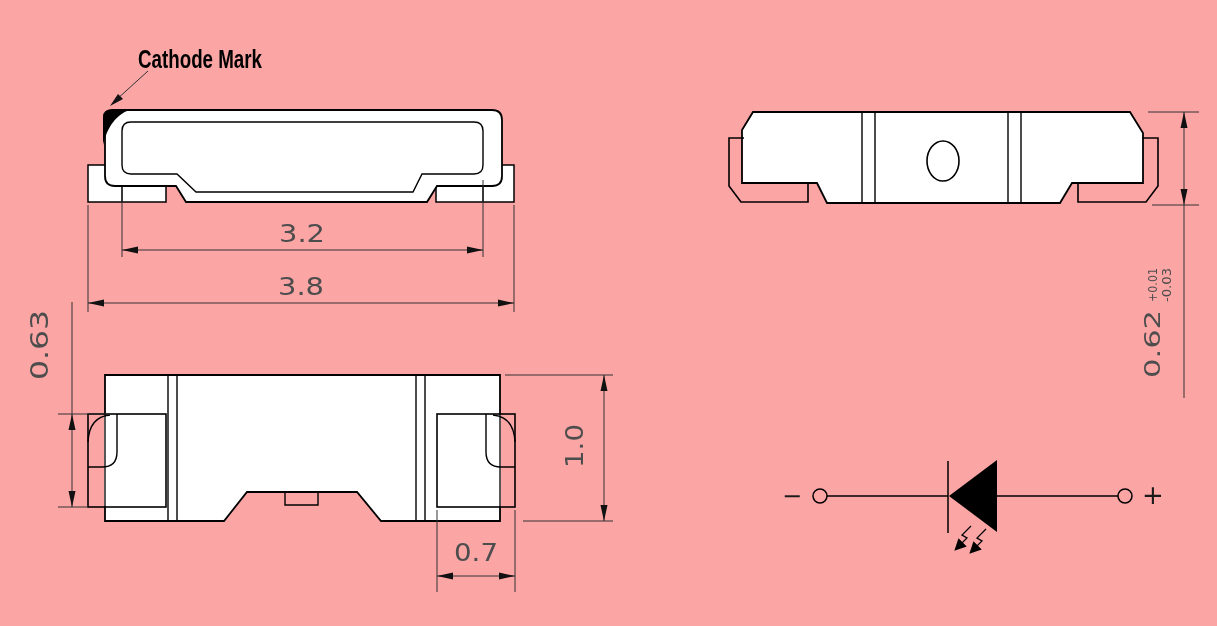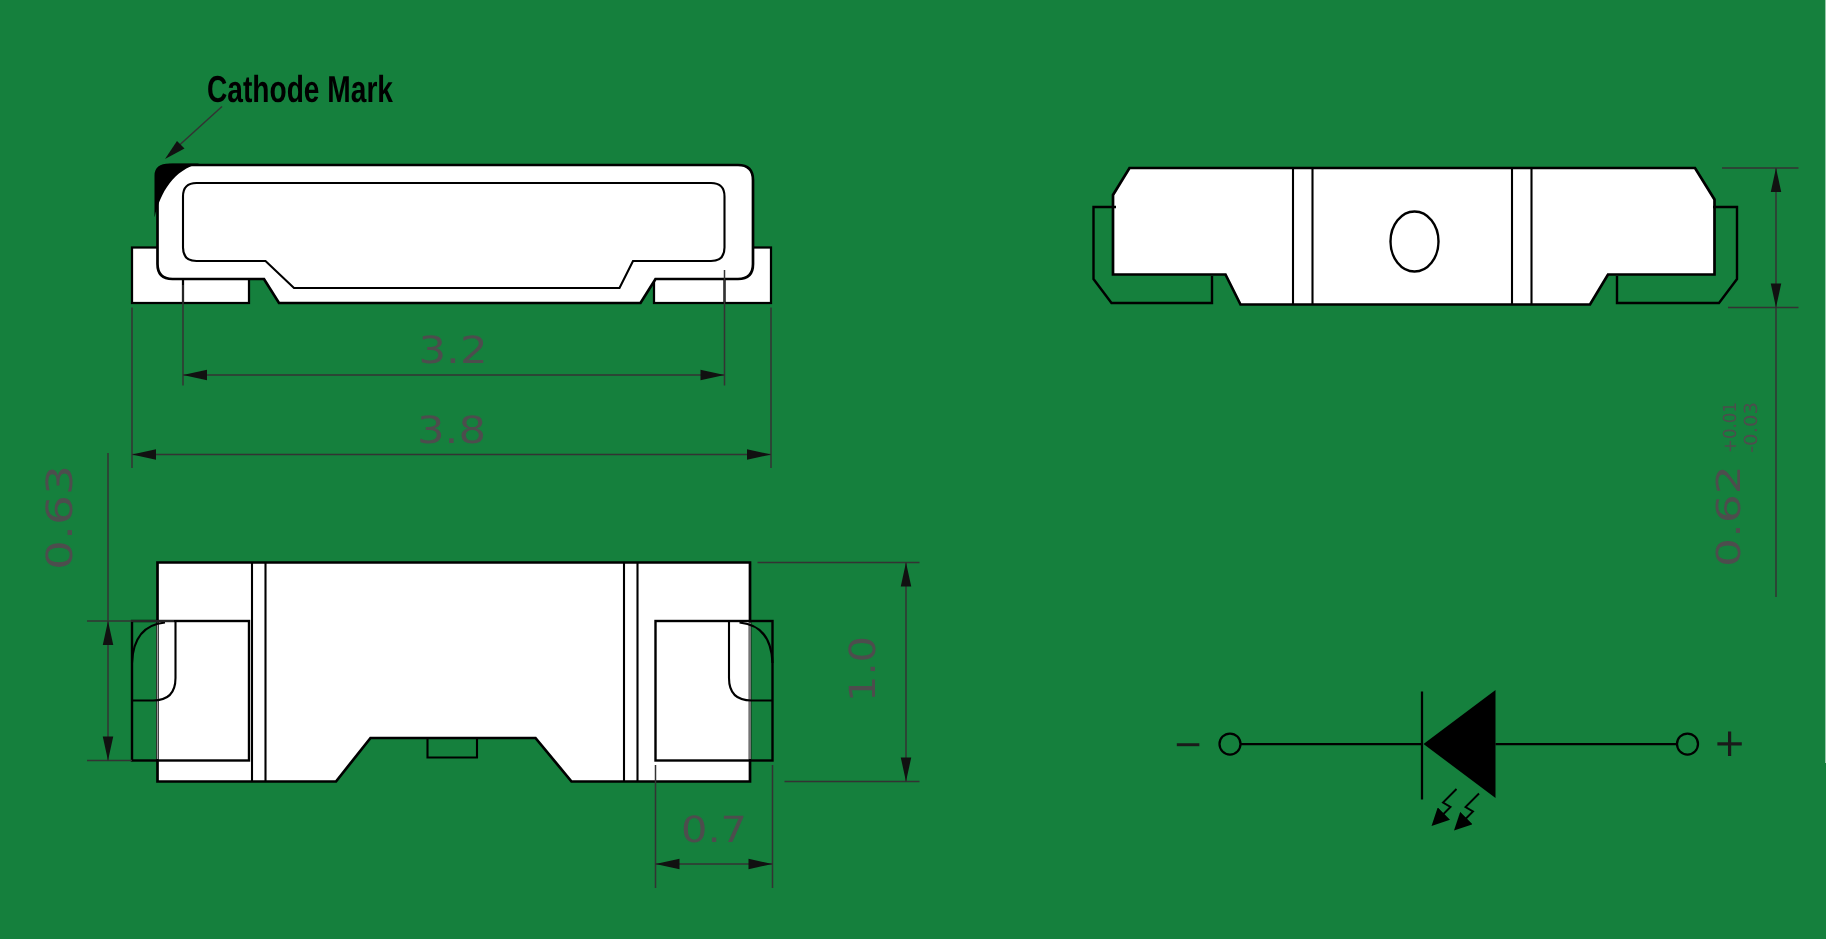--- a/index.html
+++ b/index.html
@@ -8,21 +8,21 @@
     background: #ffffff;
     width: 1217px;
     height: 626px;
     overflow: hidden;
     font-family: "Liberation Sans", sans-serif;
   }
   #stage {
     position: relative;
     width: 1217px;
     height: 626px;
-    background: #15803d;
+    background: #fca5a5;
   }
   svg { display: block; }
   .outline  { fill: #ffffff; stroke: #000000; stroke-width: 1.8; stroke-linejoin: miter; }
   .inner    { fill: none;    stroke: #000000; stroke-width: 1.4; }
   .part     { fill: none;    stroke: #000000; stroke-width: 1.6; }
   .tab      { fill: #ffffff; stroke: #000000; stroke-width: 1.5; }
   .hidden-edge { stroke: #9a9a9a; stroke-width: 1; fill: none; }
   .dim      { stroke: #333333; stroke-width: 1; fill: none; }
   .dim-arrow{ fill: #111111; stroke: none; }
   .dim-text { font-family: "DejaVu Sans", sans-serif; fill: #4d4d4d; }

